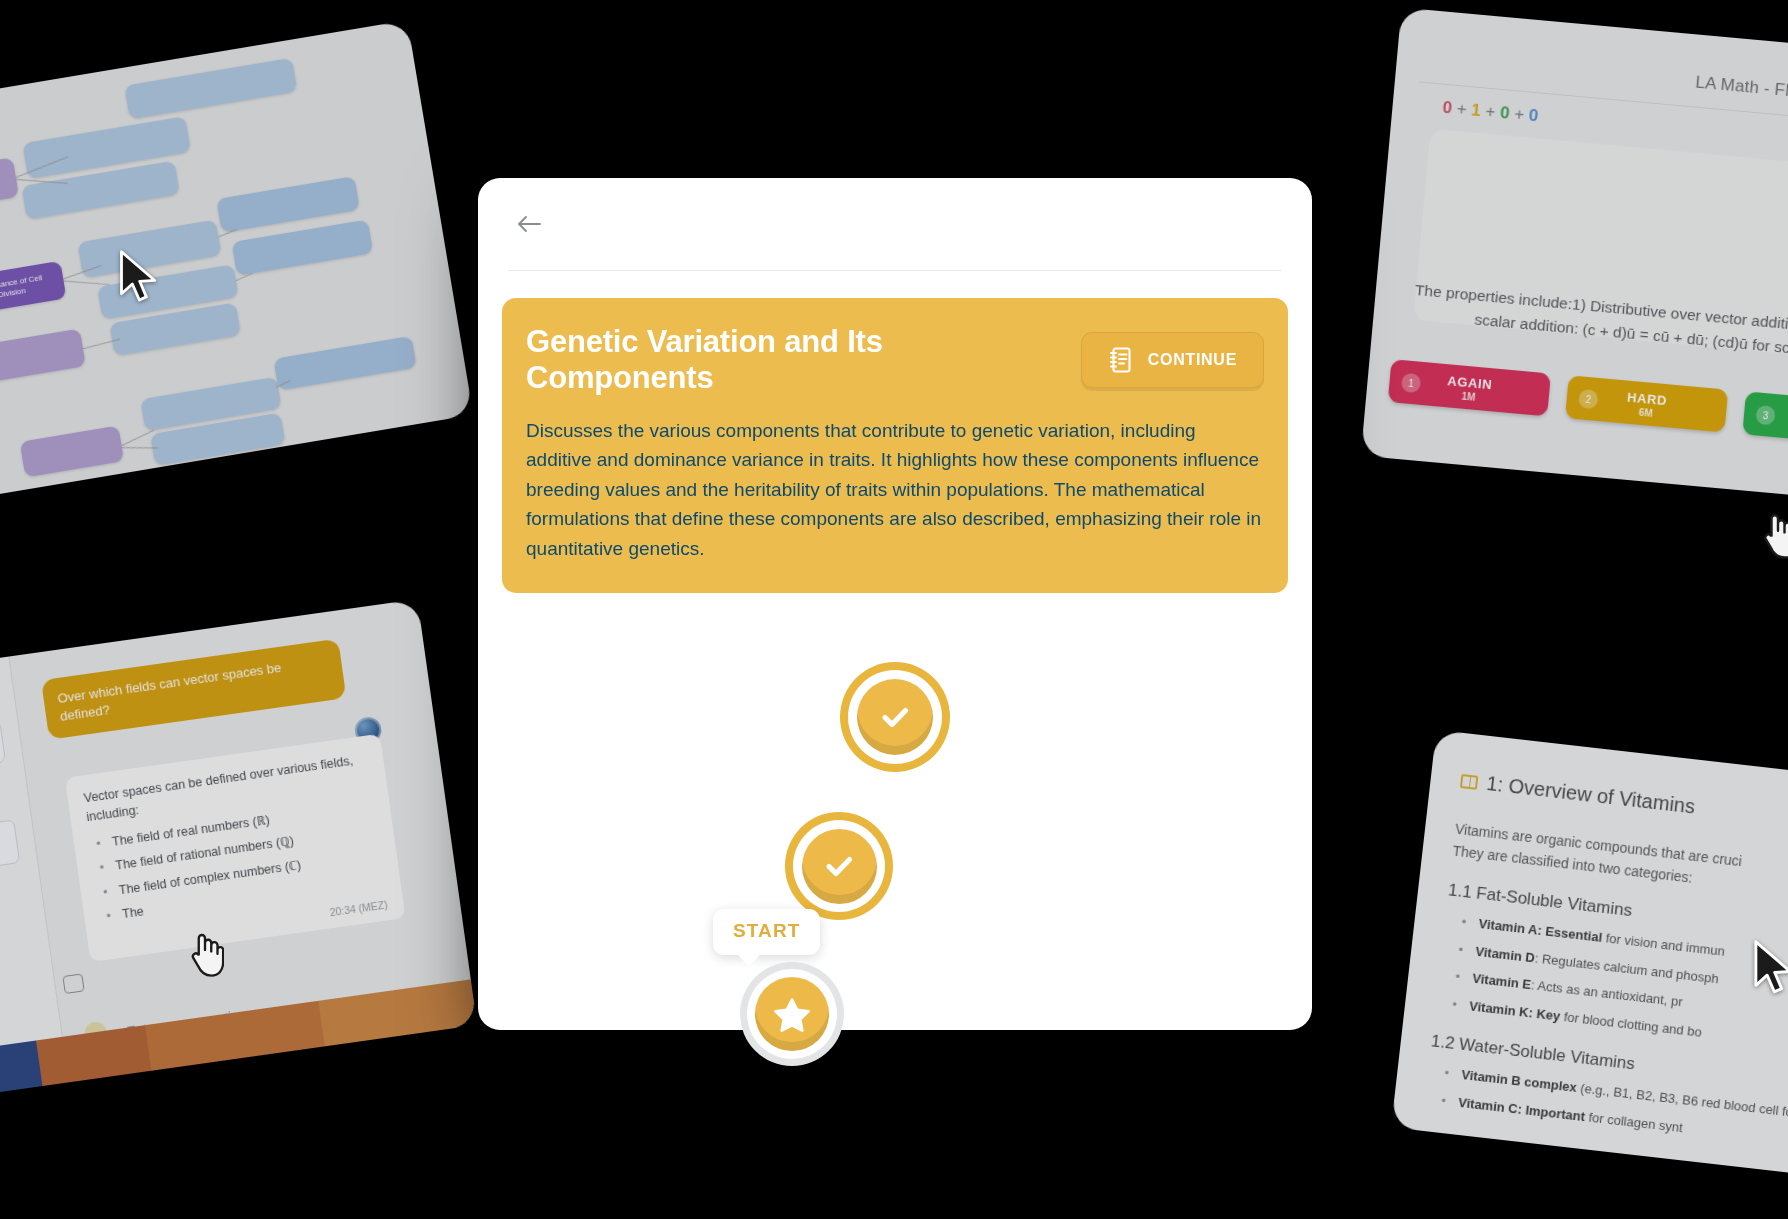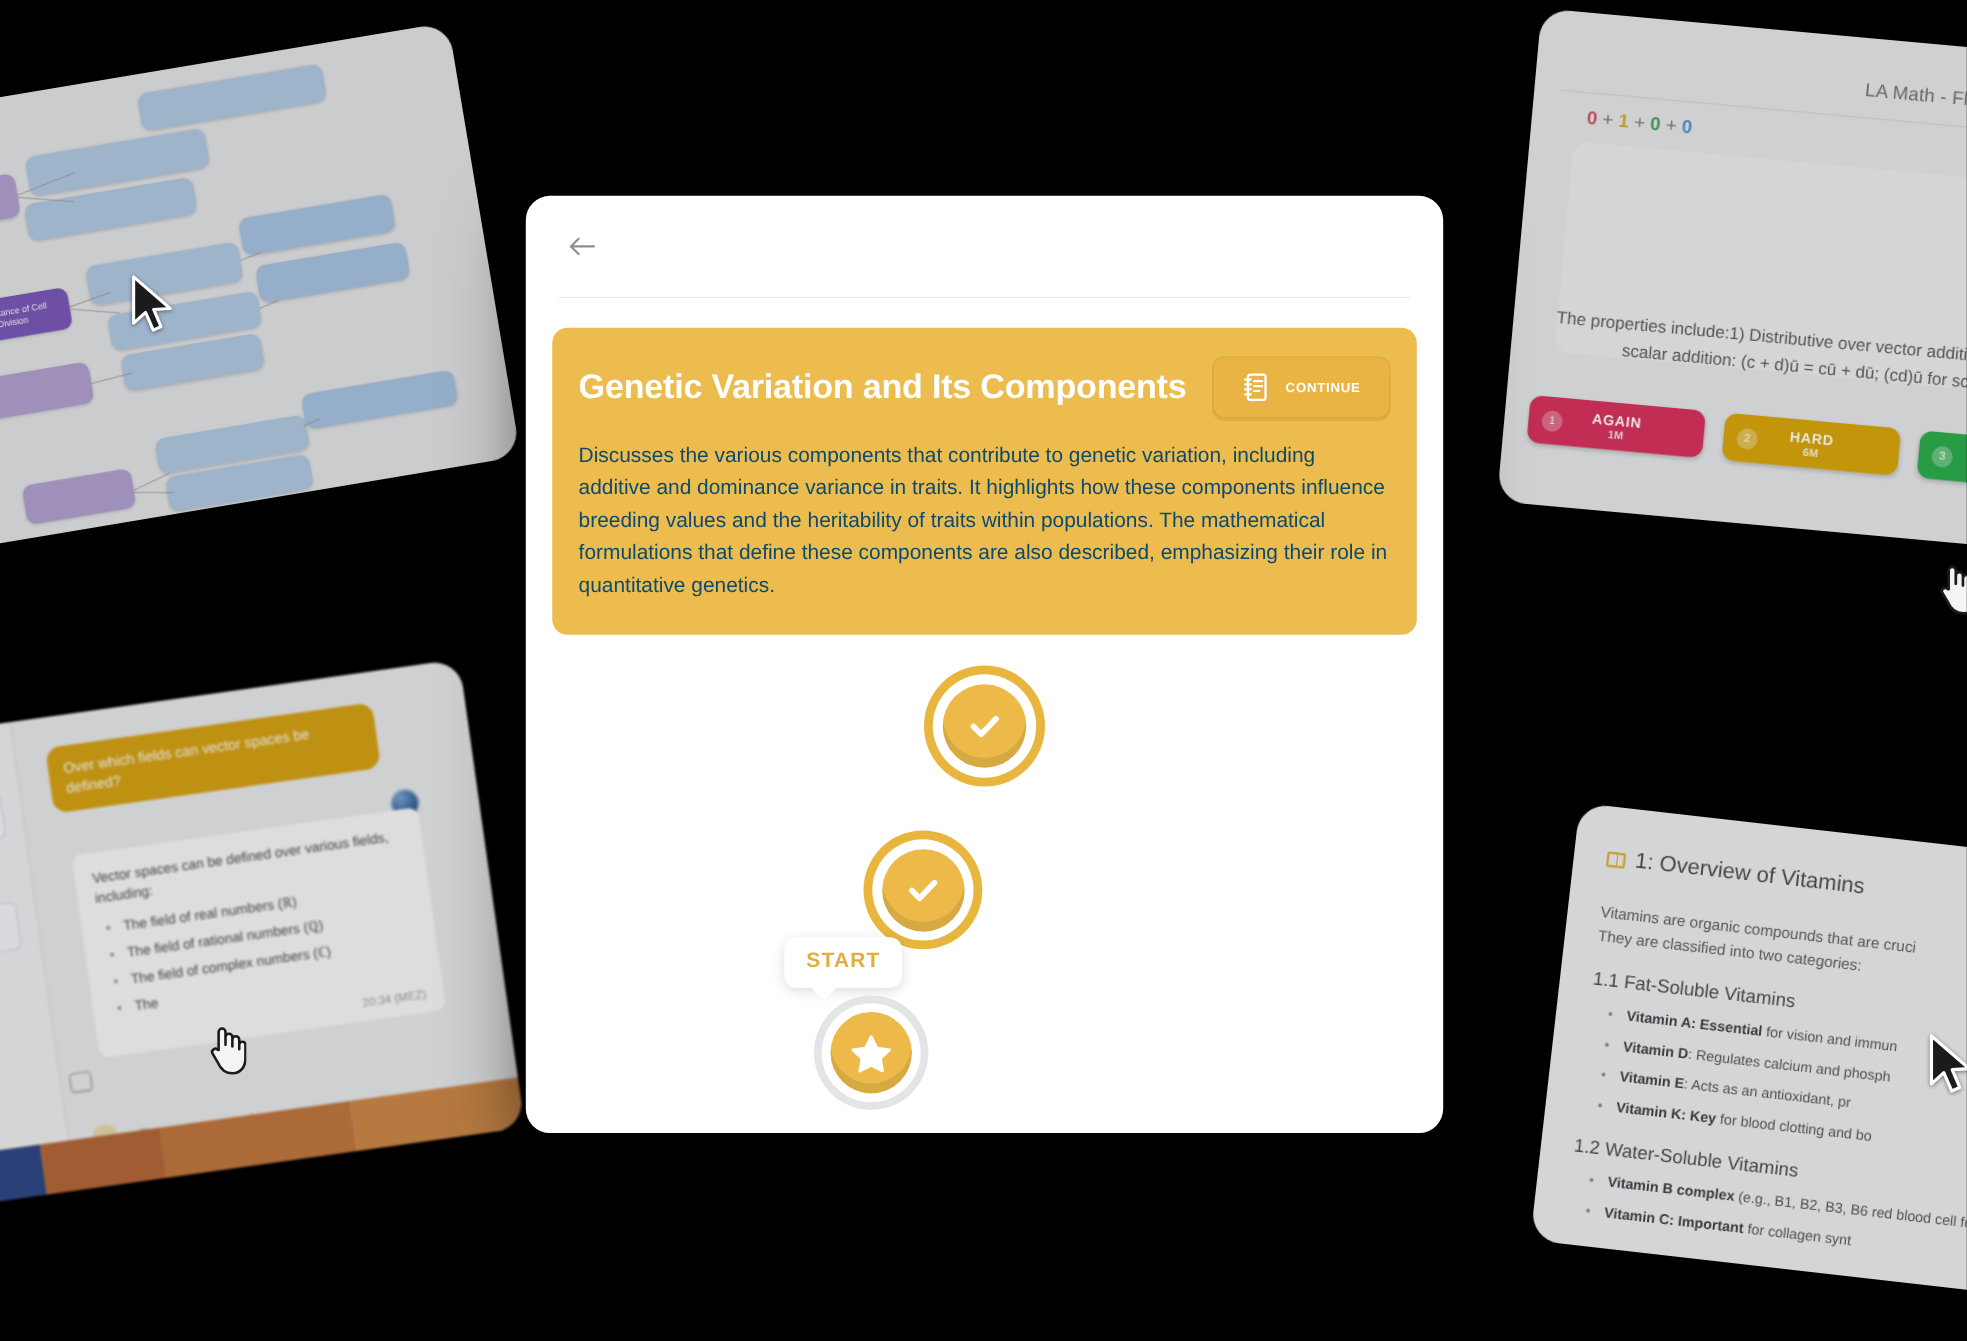--- a/index.html
+++ b/index.html
@@ -175,25 +175,25 @@
     margin: 27px 24px 0; background:#edbc4f; border-radius: 14px;
     padding: 26px 24px 30px; color:#fff;
   }
   .ycard-top { display:flex; align-items:center; justify-content:space-between; gap: 18px; }
   .ycard h2 { font-size: 31px; font-weight:700; letter-spacing:-.2px; }
   .cont-btn {
     background:#e9b443; border:1px solid #d9a63b; border-radius: 11px;
     padding: 13px 26px; display:flex; align-items:center; gap: 14px;
     box-shadow: 0 3px 0 rgba(0,0,0,.07); cursor:pointer; flex:0 0 auto;
   }
-  .cont-btn .lbl { font-size: 12px; font-weight:700; letter-spacing: .7px; color:#fff; }
+  .cont-btn .lbl { font-size: 16px; font-weight:700; letter-spacing: .7px; color:#fff; }
   .ycard p { margin-top: 20px; font-size: 19px; line-height: 1.55; color: #0c4a6e; }
 
   
-  .path { position:relative; height: 360px; }
+  .path { position:relative; height: 360px; margin-top: 41px; }
   .pnode { position:absolute; }
   .pnode .ring {
     position:relative; border-radius:50%; display:flex; align-items:center; justify-content:center;
   }
   .ring-done { background:#e8b53d; }
   .ring-done .gap { background:#fff; border-radius:50%; display:flex; align-items:center; justify-content:center; }
   .disc {
     border-radius:50%; background:#edba4a;
     box-shadow: inset 0 -9px 0 rgba(0,0,0,.09);
     display:flex; align-items:center; justify-content:center;

